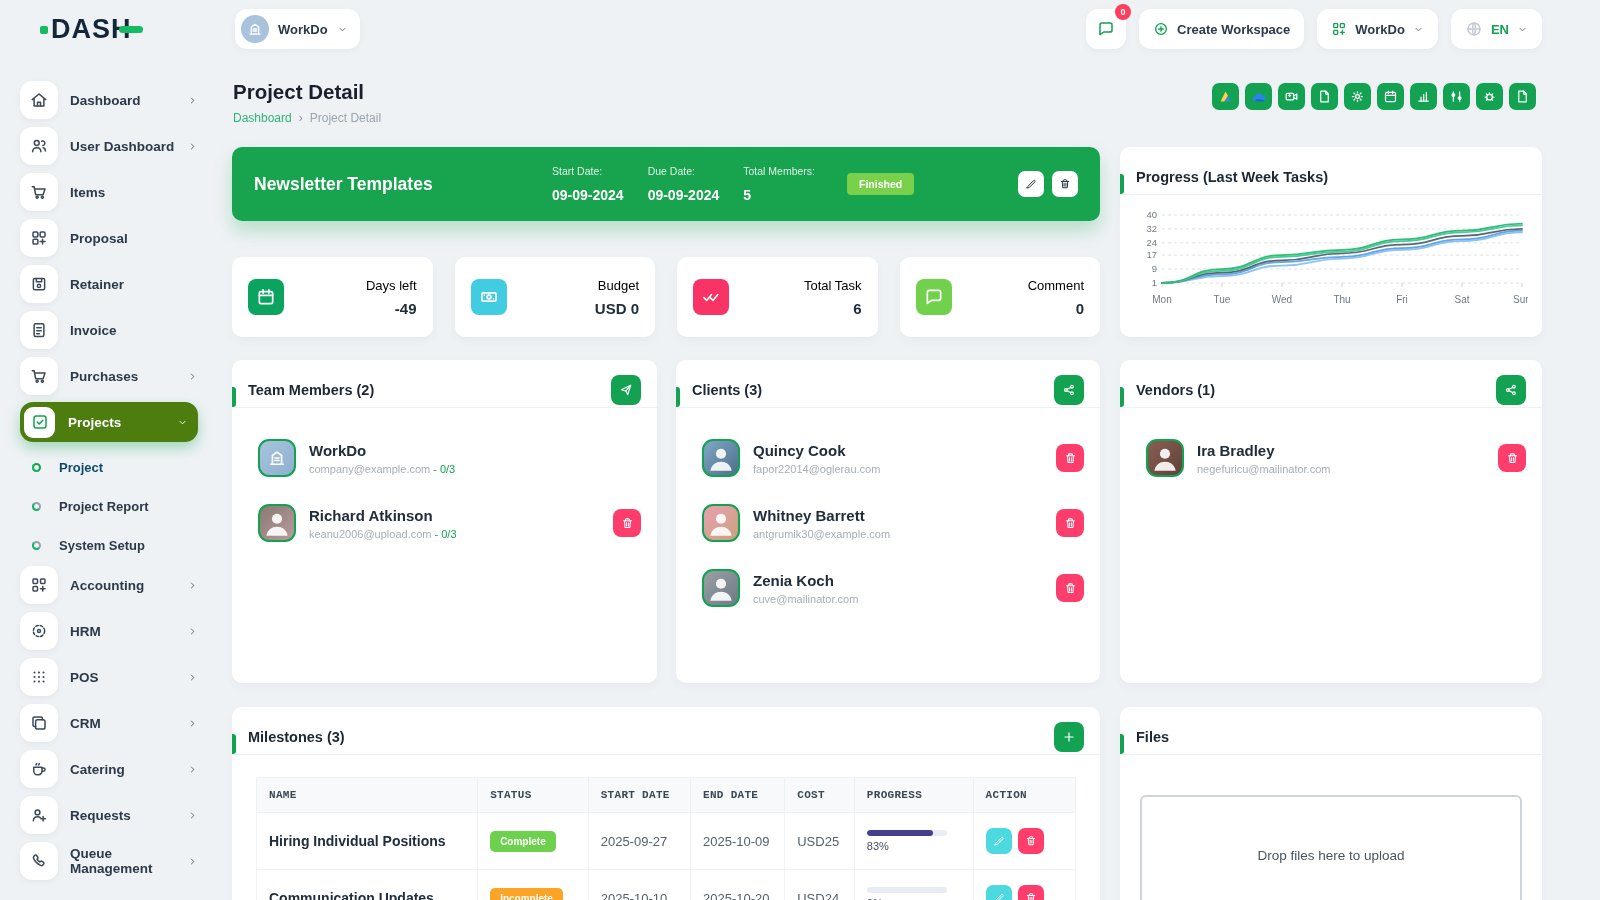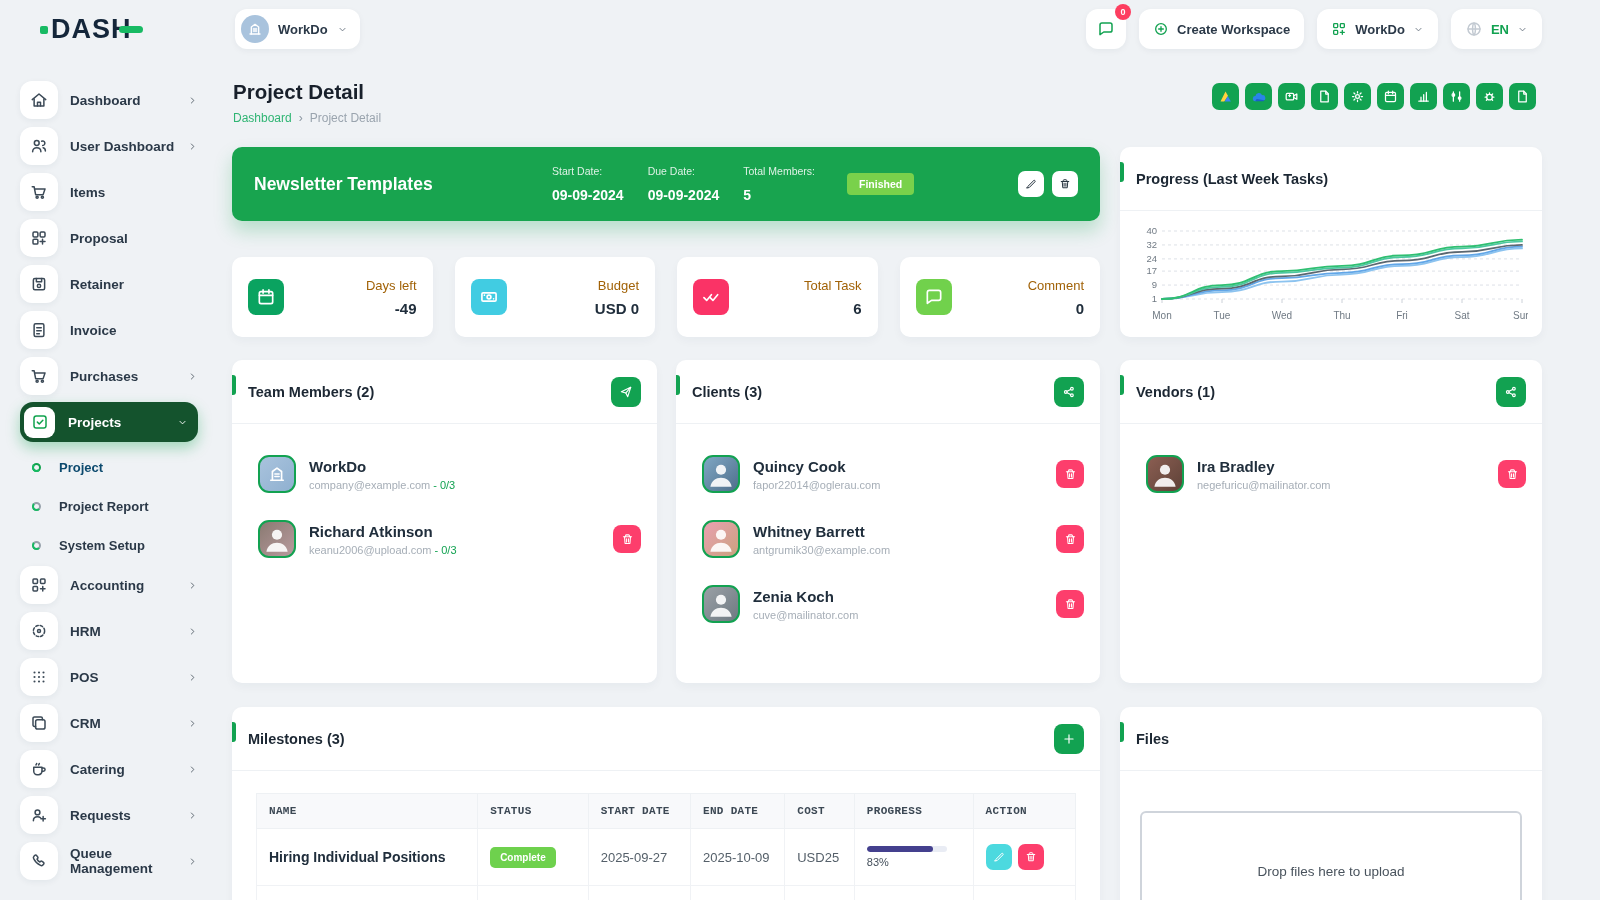--- a/index.html
+++ b/index.html
@@ -30,21 +30,21 @@
   .globe { color:#c3cad2; display:flex; }
   .greenic { color:#12a251; display:flex; }
 
   
   .sidebar { position:absolute; left:0; top:72px; width:212px; padding:8px 14px 0 20px; }
   .s-item { display:flex; align-items:center; height:40px; margin-bottom:6px; cursor:pointer; }
   .s-ic { width:38px; height:38px; background:#fff; border-radius:12px; display:flex; align-items:center; justify-content:center;
     color:#3c4a57; margin-right:12px; box-shadow:0 2px 6px rgba(25,45,65,.06); flex:none; }
   .s-lbl { font-size:13.5px; font-weight:600; color:#2b3948; }
   .s-chev { margin-left:auto; color:#55606a; display:flex; }
-  .s-item.active { background:#14532d; border-radius:13px; padding:0 10px 0 4px; box-shadow:0 6px 14px rgba(16,162,77,.35); }
+  .s-item.active { background:#4d7c0f; border-radius:13px; padding:0 10px 0 4px; box-shadow:0 6px 14px rgba(16,162,77,.35); }
   .s-item.active .s-ic { width:31px; height:31px; border-radius:9px; color:#10a24d; box-shadow:none; margin-right:13px; }
   .s-item.active .s-lbl, .s-item.active .s-chev { color:#fff; }
   .s-sub { display:flex; align-items:center; height:39px; padding-left:12px; cursor:pointer; }
   .s-dot { width:9px; height:9px; border-radius:50%; border:2px solid #97a1ab; margin-right:18px; flex:none; position:relative; }
   .s-dot:after { content:""; position:absolute; left:-2px; bottom:-2px; width:5px; height:5px; border-radius:50%;
     border:2px solid transparent; border-left-color:#17ba63; border-bottom-color:#17ba63; }
   .s-sub .s-lbl { font-size:13px; }
   .s-sub.active .s-lbl { color:#0c4a6e; }
   .s-sub.active .s-dot { border-color:#10a24d; }
 
@@ -70,26 +70,26 @@
   .banner-actions { margin-left:auto; display:flex; gap:8px; }
   .wbtn { width:26px; height:26px; background:#fff; border:none; border-radius:7px; color:#2a3642;
     display:flex; align-items:center; justify-content:center; cursor:pointer; padding:0; }
 
   
   .stats { position:absolute; left:232px; top:257px; width:868px; display:grid; grid-template-columns:repeat(4,1fr); gap:22px; }
   .stat-card { background:#fff; border-radius:10px; height:80px; padding:14px 16px; display:flex; align-items:center;
     box-shadow:0 4px 10px rgba(25,45,65,.04); }
   .stat-ic { width:36px; height:36px; border-radius:8px; display:flex; align-items:center; justify-content:center; color:#fff; flex:none; }
   .stat-right { margin-left:auto; text-align:right; }
-  .stat-lbl { font-size:13px; color:#a16207; }
+  .stat-lbl { font-size:13px; color:#000000; }
   .stat-val { font-size:15px; font-weight:700; color:#202e3c; margin-top:7px; }
 
   
   .card { position:absolute; background:#fff; border-radius:10px; box-shadow:0 4px 10px rgba(25,45,65,.04); }
-  .card-header { height:64px; display:flex; align-items:center; padding:0 16px; position:relative; border-bottom:1px solid #eef1f4; }
+  .card-header { height:36px; display:flex; align-items:center; padding:0 16px; position:relative; border-bottom:1px solid #eef1f4;margin-top:12px; }
   .accent { position:absolute; left:0; top:15px; width:4px; height:20px; background:#12a251; border-radius:0 3px 3px 0; }
   .card-title { font-size:14.5px; font-weight:700; color:#1c2733; }
   .hbtn { margin-left:auto; width:30px; height:30px; border:none; border-radius:8px; background:#12a251; color:#fff;
     display:flex; align-items:center; justify-content:center; cursor:pointer; padding:0; }
 
   .progress-card { left:1120px; top:147px; width:422px; height:190px; }
   .chart-wrap { padding:12px 8px 0 8px; }
 
   .team-card { left:232px; top:360px; width:425px; height:323px; }
   .clients-card { left:676px; top:360px; width:424px; height:323px; }

